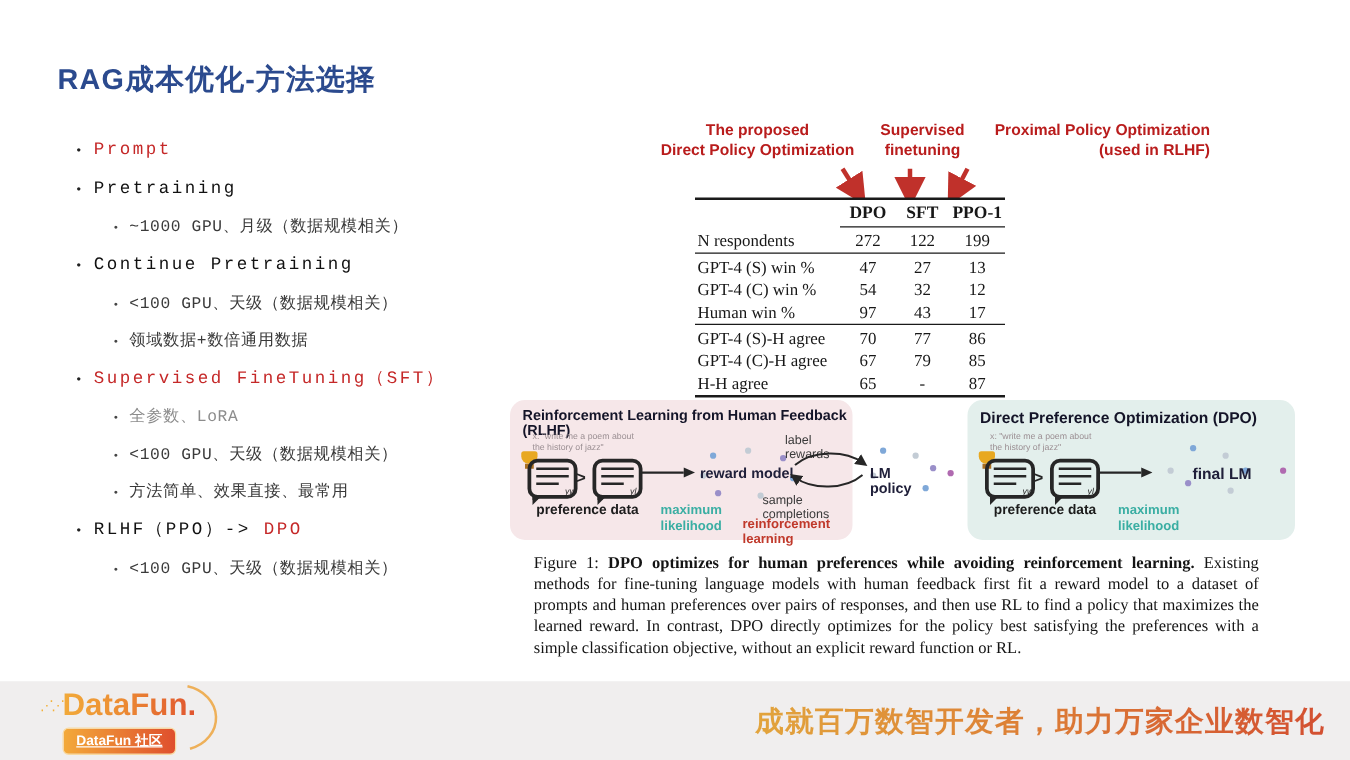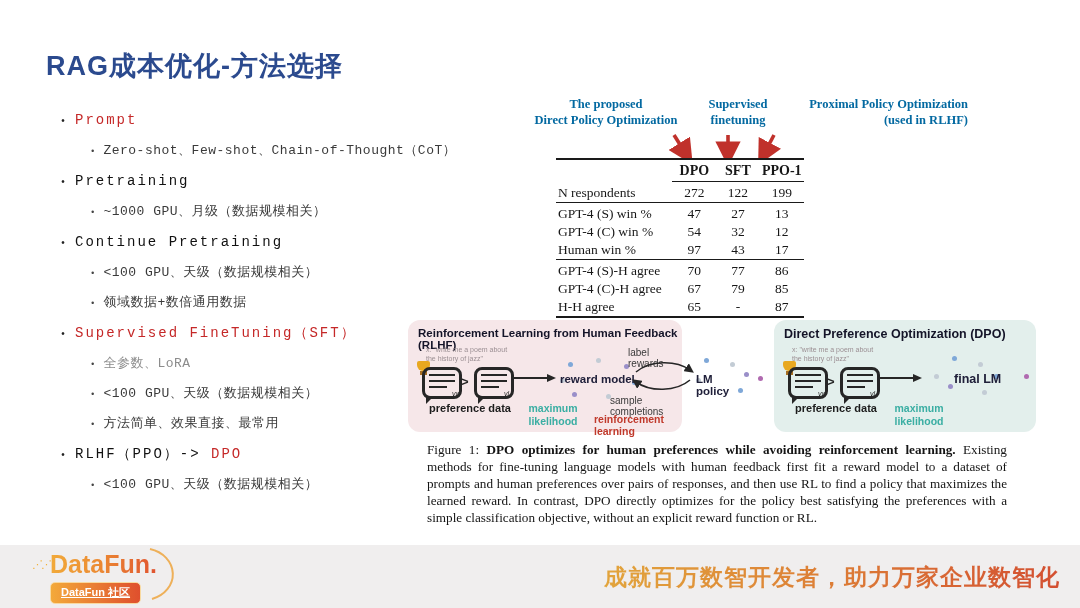--- a/index.html
+++ b/index.html
@@ -3,35 +3,35 @@
 <meta charset="utf-8">
 <style>
   html,body{margin:0;padding:0;}
   body{
     width:1080px;height:608px;position:relative;overflow:hidden;
     background:#ffffff;font-family:"Liberation Sans",sans-serif;
   }
   
   .slide-title{
     position:absolute;left:46px;top:48px;
-    font-size:27px;font-weight:bold;color:#2b4a8e;letter-spacing:1px;
+    font-size:23px;font-weight:bold;color:#2b4a8e;letter-spacing:1px;
   }
   
   .outline{position:absolute;left:60px;top:112px;width:400px;}
   .line{line-height:16px;margin-bottom:13px;white-space:nowrap;}
   .l1{font-family:"Liberation Mono",monospace;font-size:14px;letter-spacing:2px;color:#111;}
   .l1 .blt{font-size:10px;margin-right:9px;letter-spacing:0;color:#222;}
   .l1.red,.hl-red{color:#c52828;}
   .l2{font-family:"Liberation Mono",monospace;font-size:13px;letter-spacing:0.5px;color:#3a3a3a;padding-left:30px;}
   .l2 .blt{font-size:9px;margin-right:8px;letter-spacing:0;color:#444;}
   .l2.muted{color:#8c8c8c;}
   
   .tbl-annotations{
     position:absolute;left:528px;top:96px;width:440px;display:flex;
-    color:#0369a1;font-size:12.5px;line-height:1.28;font-weight:bold;font-family:Liberation Serif, serif;
+    color:#b91c1c;font-size:12.5px;line-height:1.28;font-weight:bold;
   }
   .ann{text-align:center;}
   .ann.a1{width:156px;}
   .ann.a2{width:92px;margin-left:8px;}
   .ann.a3{width:176px;margin-left:8px;text-align:right;}
   .arrow-strip{position:absolute;left:528px;top:132px;}
   .paper-table{
     position:absolute;left:556px;top:158px;width:248px;
     border-collapse:collapse;font-family:"Liberation Serif",serif;
     font-size:13.5px;color:#171717;
@@ -111,21 +111,20 @@
     -webkit-background-clip:text;background-clip:text;color:transparent;
   }
 </style>
 </head>
 <body>
 
 <div class="slide-title">RAG成本优化-方法选择</div>
 
 <div class="outline">
   <div class="line l1 red"><span class="blt">•</span><span>Prompt</span></div>
-  <div class="line l2"><span class="blt">•</span><span>Zero-shot、Few-shot、Chain-of-Thought（CoT）</span></div>
 
   <div class="line l1"><span class="blt">•</span><span>Pretraining</span></div>
   <div class="line l2"><span class="blt">•</span><span>~1000 GPU、月级（数据规模相关）</span></div>
 
   <div class="line l1"><span class="blt">•</span><span>Continue Pretraining</span></div>
   <div class="line l2"><span class="blt">•</span><span>&lt;100 GPU、天级（数据规模相关）</span></div>
   <div class="line l2"><span class="blt">•</span><span>领域数据+数倍通用数据</span></div>
 
   <div class="line l1 red"><span class="blt">•</span><span>Supervised FineTuning（SFT）</span></div>
   <div class="line l2 muted"><span class="blt">•</span><span>全参数、LoRA</span></div>

